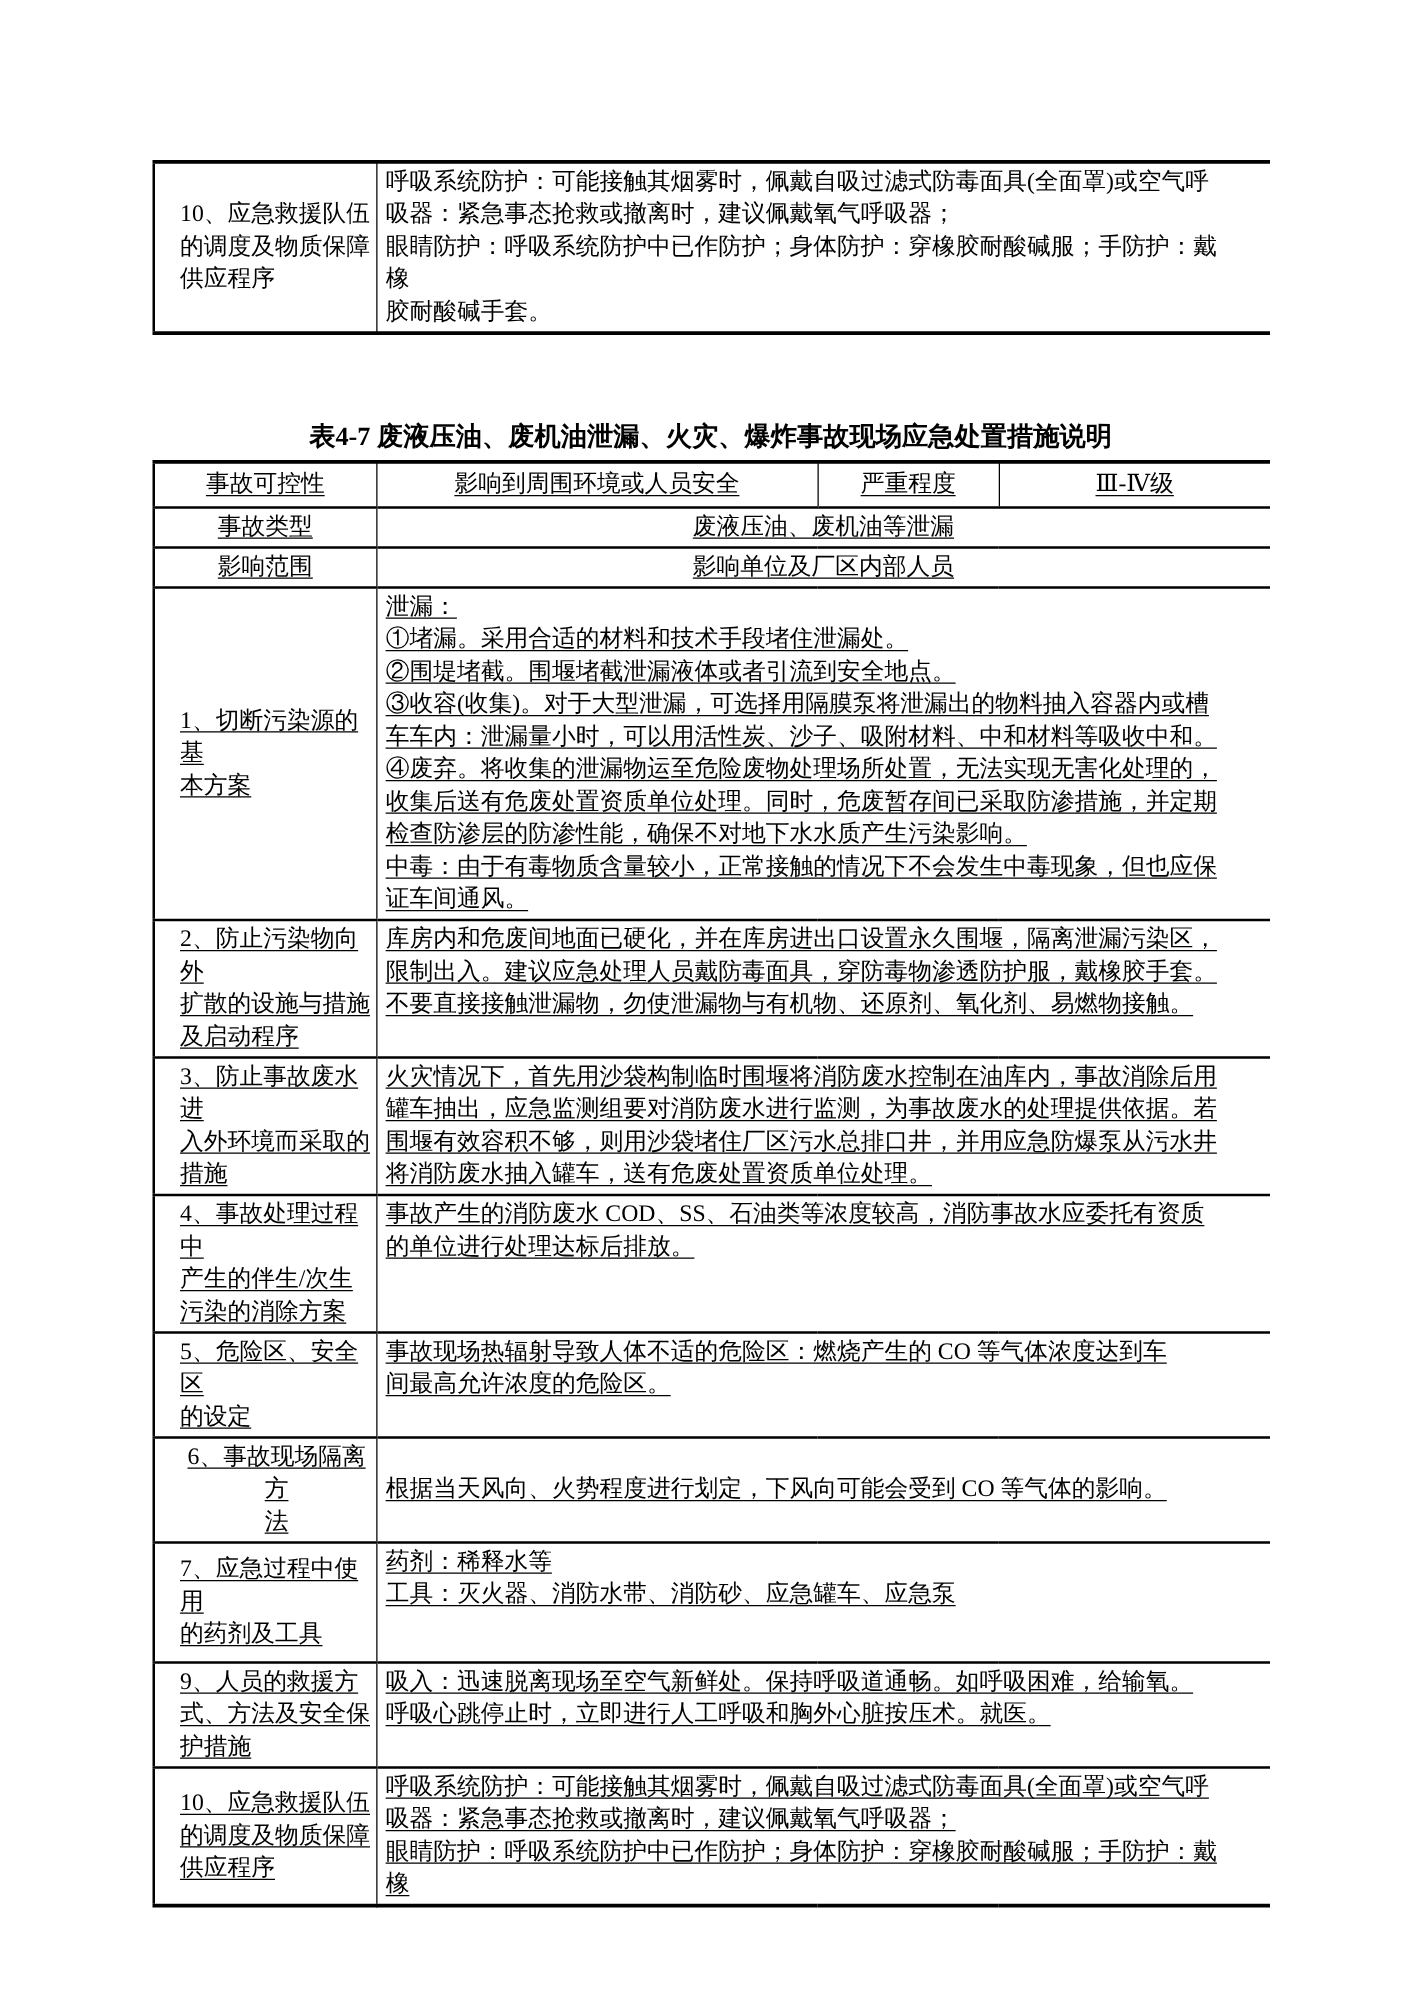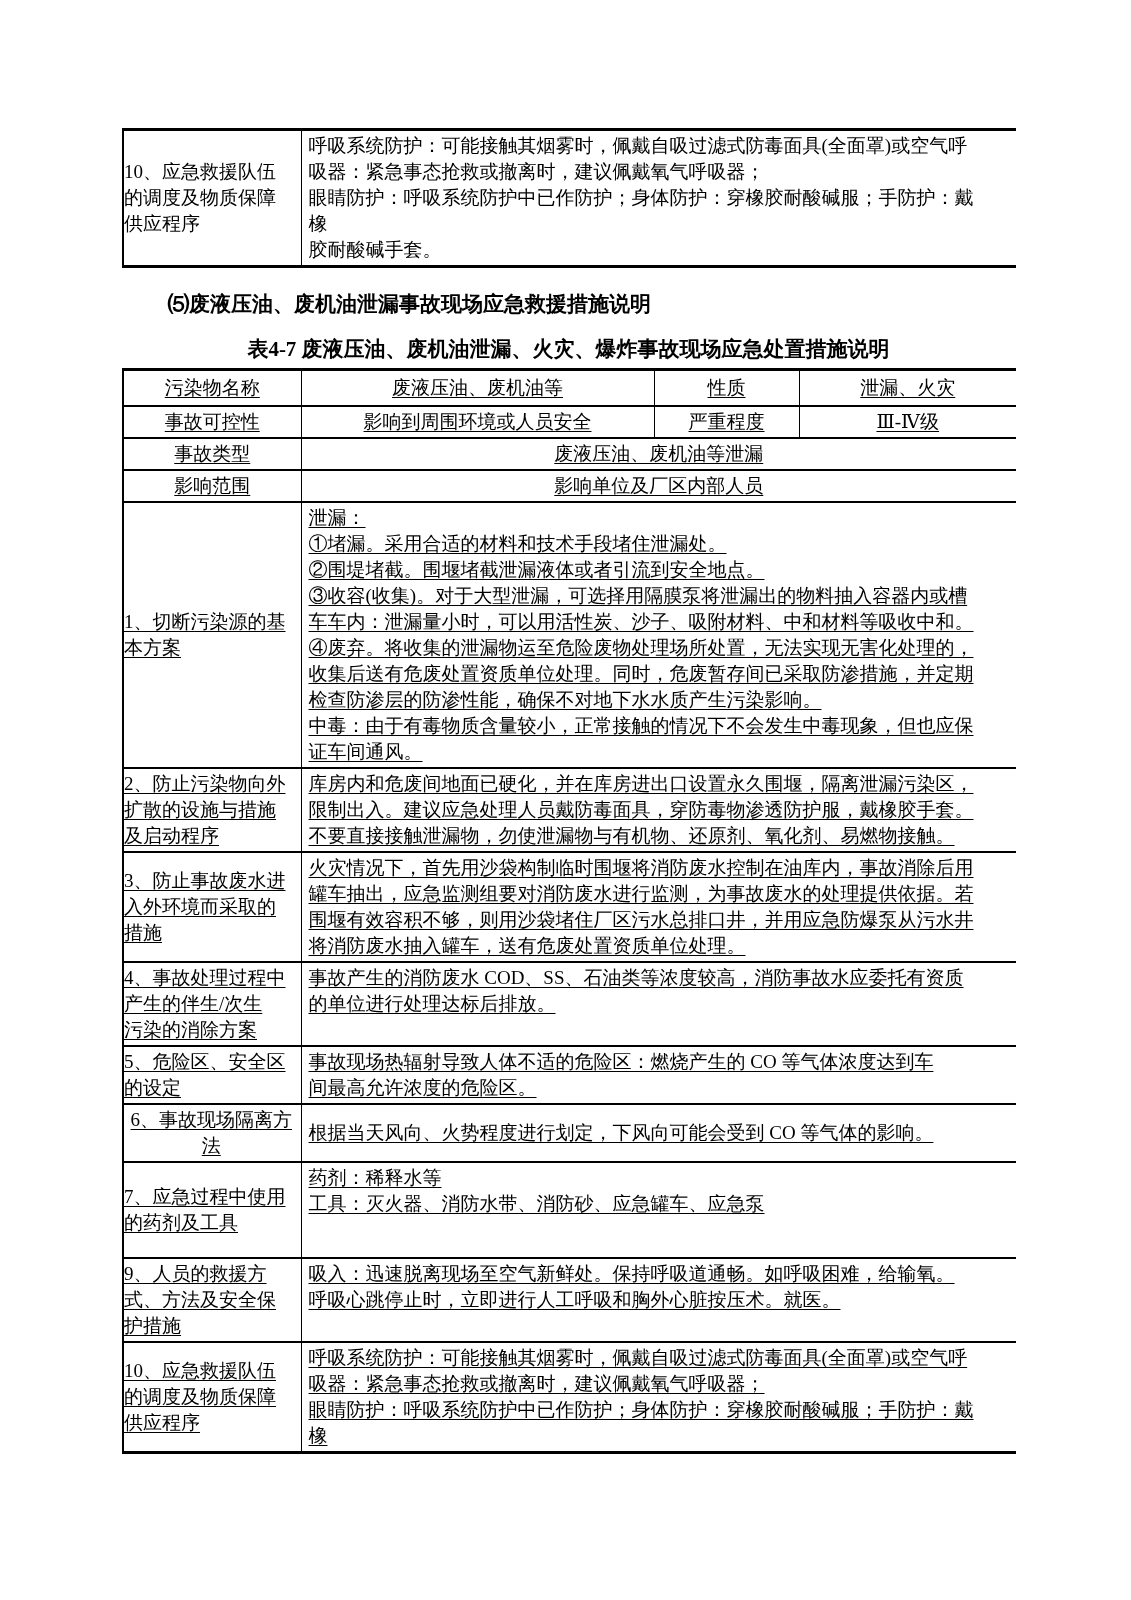--- a/index.html
+++ b/index.html
@@ -5,21 +5,21 @@
   html,body{margin:0;padding:0;background:#ffffff;}
   body{width:1131px;height:1600px;font-family:"Liberation Serif","DejaVu Serif",serif;color:#000;}
   .page{position:relative;width:1131px;height:1600px;background:#fff;overflow:hidden;}
 
   
   .tbl{position:absolute;left:122px;width:893px;border-collapse:collapse;table-layout:fixed;
        border-top:3px solid #000;border-bottom:3px solid #000;border-left:2px solid #000;border-right:none;}
   .tbl td{font-size:19px;line-height:26px;white-space:pre-line;word-break:break-all;
           border:1px solid #000;border-top-width:2px;border-bottom-width:2px;padding:2px 5px;margin-left:15px;}
   .tbl td:last-child{border-right:none;}
-  td.label{text-align:left;vertical-align:middle;padding-left:0;padding-right:2px;}
+  td.label{text-align:left;vertical-align:middle;padding-left:20px;padding-right:2px;}
   td.content{text-align:left;vertical-align:top;padding-left:7px;}
 
   
   .ptable{top:128px;}
   .ptable td{text-decoration:none;}
 
   
   .mtable{top:368px;}
   .mtable td{text-decoration:underline;text-underline-offset:3px;text-decoration-thickness:1px;text-decoration-skip-ink:none;}
   .mtable thead td{text-align:center;vertical-align:middle;}
@@ -53,38 +53,31 @@
 供应程序</td>
         <td class="content">呼吸系统防护：可能接触其烟雾时，佩戴自吸过滤式防毒面具(全面罩)或空气呼
 吸器：紧急事态抢救或撤离时，建议佩戴氧气呼吸器；
 眼睛防护：呼吸系统防护中已作防护；身体防护：穿橡胶耐酸碱服；手防护：戴
 橡
 胶耐酸碱手套。</td>
       </tr>
     </tbody>
   </table>
 
-  <h3 class="heading">⑸废液压油、废机油泄漏事故现场应急救援措施说明</h3>
 
   <div class="tabletitle">表4-7 废液压油、废机油泄漏、火灾、爆炸事故现场应急处置措施说明</div>
 
   <table class="tbl mtable">
     <colgroup>
       <col style="width:178px">
         <col style="width:353px">
         <col style="width:145px">
         <col style="width:217px">
     </colgroup>
     <thead>
-        <tr>
-          <td>污染物名称</td>
-          <td>废液压油、废机油等</td>
-          <td>性质</td>
-          <td>泄漏、火灾</td>
-        </tr>
         <tr>
           <td>事故可控性</td>
           <td>影响到周围环境或人员安全</td>
           <td>严重程度</td>
           <td>Ⅲ-Ⅳ级</td>
         </tr>
         <tr>
           <td>事故类型</td>
           <td colspan="3">废液压油、废机油等泄漏</td>
         </tr>

